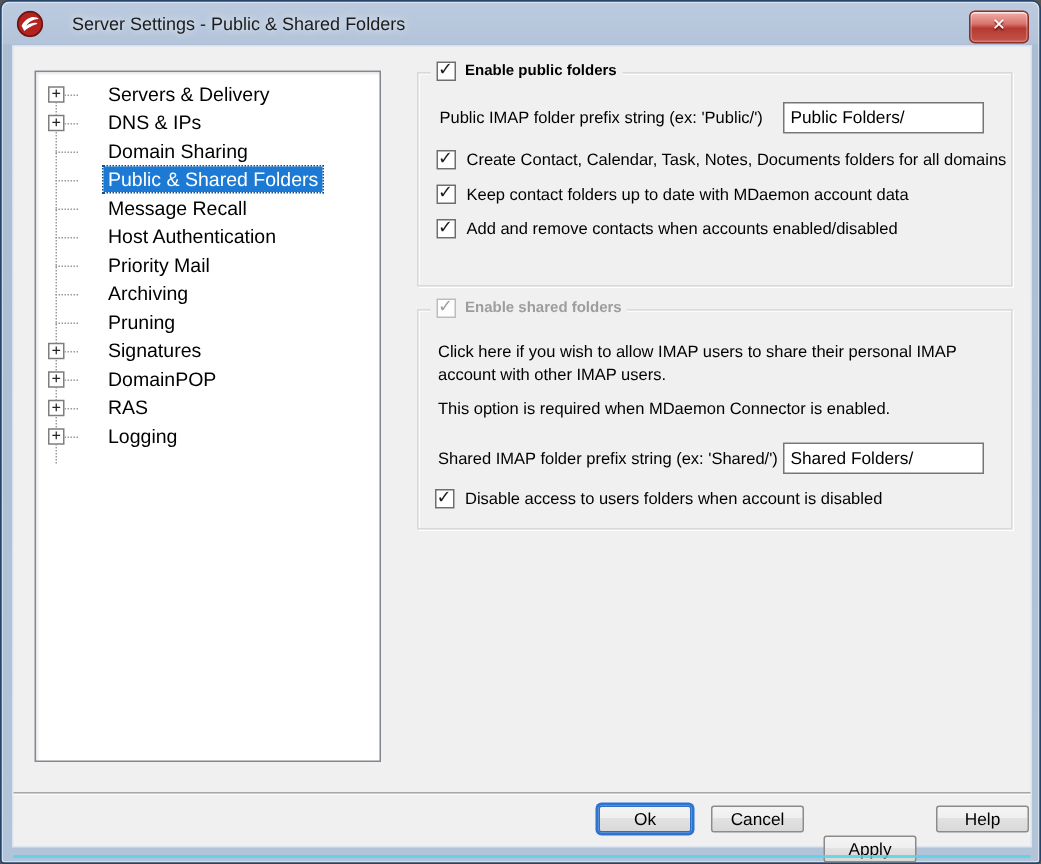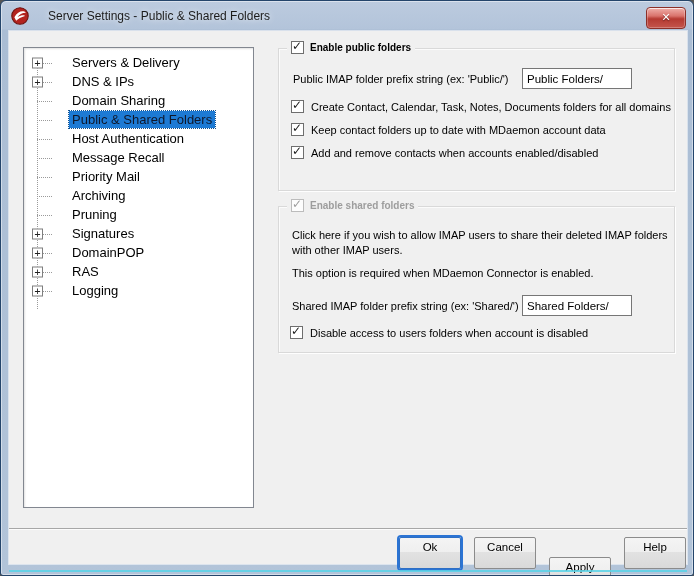--- a/index.html
+++ b/index.html
@@ -24,44 +24,44 @@
   .tree{position:absolute;left:14px;top:16px;width:231px;height:461px;background:#fff;
        border:1px solid #828790;box-shadow:inset 1px 1px 2px rgba(0,0,0,.12);box-sizing:border-box;padding-top:5px;}
   .tree-vline{position:absolute;left:13px;top:14px;height:247px;width:0;border-left:1px dotted #9a9a9a;}
   .trow{position:relative;height:19px;display:flex;align-items:center;font-size:13px;color:#000;cursor:default;}
   .stub{position:absolute;left:13px;top:50%;width:15px;height:0;border-top:1px dotted #9a9a9a;}
   .plus{position:absolute;left:8px;top:50%;transform:translateY(-50%);width:11px;height:11px;background:#fff;
        border:1px solid #7e7e7e;box-sizing:border-box;display:none;align-items:center;justify-content:center;
        font-family:"DejaVu Sans Mono",monospace;font-size:10px;line-height:9px;color:#222;z-index:2;}
   .trow.expandable .plus{display:flex;}
   .tlabel{margin-left:45px;padding:1px 3px;white-space:nowrap;z-index:1;}
-  .trow.selected .tlabel{background:#1d7ad4;color:#0f172a;outline:1px dotted #11508f;}
+  .trow.selected .tlabel{background:#1d7ad4;color:#ffffff;outline:1px dotted #11508f;}
   
   .group{position:absolute;border:1px solid #d9d9d9;box-shadow:1px 1px 0 rgba(255,255,255,.9), inset 1px 1px 0 rgba(255,255,255,.7);
        box-sizing:border-box;font-size:11px;color:#000;}
   .g1{left:269px;top:17px;width:397px;height:143px;}
   .g2{left:269px;top:175px;width:397px;height:147px;}
   .legend{position:absolute;top:-8px;left:8px;display:flex;align-items:center;gap:6px;background:#f0f0f0;padding:0 4px;}
   .legend .lgl{font-size:10px;font-weight:bold;}
   .g2 .legend .lgl{color:#9d9d9d;}
   
   .cb{width:13px;height:13px;background:#fff;border:1px solid #6e6e6e;box-sizing:border-box;position:relative;flex:0 0 auto;}
   .cb .mark{display:none;position:absolute;left:0px;top:-2px;font-size:12px;font-weight:bold;color:#1a1a1a;line-height:13px;}
   .cb.checked .mark{display:block;}
   .cb.disabled{border-color:#bcbcbc;background:#fdfdfd;}
   .cb.disabled .mark{color:#9e9e9e;}
   .cbrow{position:absolute;display:flex;align-items:center;gap:7px;white-space:nowrap;}
   
   .flabel{position:absolute;white-space:nowrap;}
-  .field{position:absolute;width:110px;height:21px;border:1px solid #767676;background:#fff;box-sizing:border-box;
+  .field{position:absolute;width:134px;height:21px;border:1px solid #767676;background:#fff;box-sizing:border-box;
        font-family:"Liberation Sans","DejaVu Sans",sans-serif;font-size:11.5px;padding:1px 4px;color:#000;}
   .desc{position:absolute;width:380px;line-height:15px;}
   
   .sep{position:absolute;left:0;top:497px;width:678px;height:0;border-top:1px solid #a7a7a7;box-shadow:0 1px 0 #fcfcfc;}
-  .btn{position:absolute;top:506px;width:62px;height:32px;background:linear-gradient(180deg,#f4f4f4,#efefef 45%,#e2e2e2 46%,#d9d9d9);
+  .btn{position:absolute;top:506px;width:62px;height:18px;background:linear-gradient(180deg,#f4f4f4,#efefef 45%,#e2e2e2 46%,#d9d9d9);
        border:1px solid #8b8b8b;border-radius:2px;box-sizing:border-box;font-size:11.5px;text-align:center;
        line-height:19px;color:#000;cursor:default;}
   .btn-ok{left:390px;border-color:#2e6fc4;box-shadow:0 0 0 2px #2b74d4;}
   .btn-cancel{left:465px;}
   .btn-apply{left:540px;margin-top:20px;}
   .btn-help{left:615px;}
 </style>
 </head>
 <body>
 
@@ -97,26 +97,26 @@
         <span class="tlabel">Domain Sharing</span>
       </div>
       <div class="trow selected">
         <span class="stub"></span>
 
         <span class="tlabel">Public &amp; Shared Folders</span>
       </div>
       <div class="trow">
         <span class="stub"></span>
 
+        <span class="tlabel">Message Recall</span>
+      </div>
+      <div class="trow">
+        <span class="stub"></span>
+
         <span class="tlabel">Host Authentication</span>
-      </div>
-      <div class="trow">
-        <span class="stub"></span>
-
-        <span class="tlabel">Message Recall</span>
       </div>
       <div class="trow">
         <span class="stub"></span>
 
         <span class="tlabel">Priority Mail</span>
       </div>
       <div class="trow">
         <span class="stub"></span>
 
         <span class="tlabel">Archiving</span>
@@ -180,21 +180,21 @@
     </div>
 
     <div class="group g2">
       <div class="legend">
         <span class="cb checked disabled">
             <span class="mark">✓</span>
           </span>
         <span class="lgl">Enable shared folders</span>
       </div>
 
-      <div class="desc" style="left:13px;top:21px;">Click here if you wish to allow IMAP users to share their deleted IMAP folders with other IMAP users.</div>
+      <div class="desc" style="left:13px;top:21px;">Click here if you wish to allow IMAP users to share their personal IMAP account with other IMAP users.</div>
       <div class="desc" style="left:13px;top:59px;">This option is required when MDaemon Connector is enabled.</div>
 
       <span class="flabel" style="left:13px;top:93px;">Shared IMAP folder prefix string (ex: 'Shared/')</span>
       <input class="field" style="left: 243px; top: 88px;" value="Shared Folders/">
 
       <div class="cbrow" style="left:11px;top:119px;">
         <span class="cb checked">
             <span class="mark">✓</span>
           </span>
         <span>Disable access to users folders when account is disabled</span>

